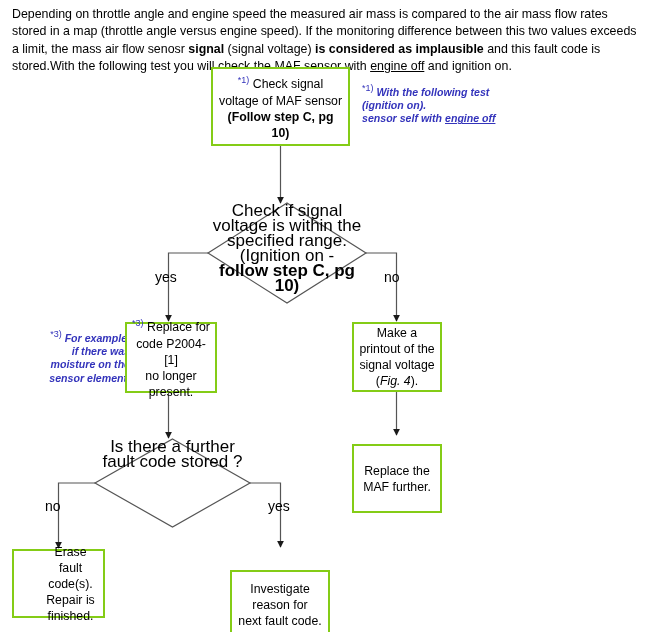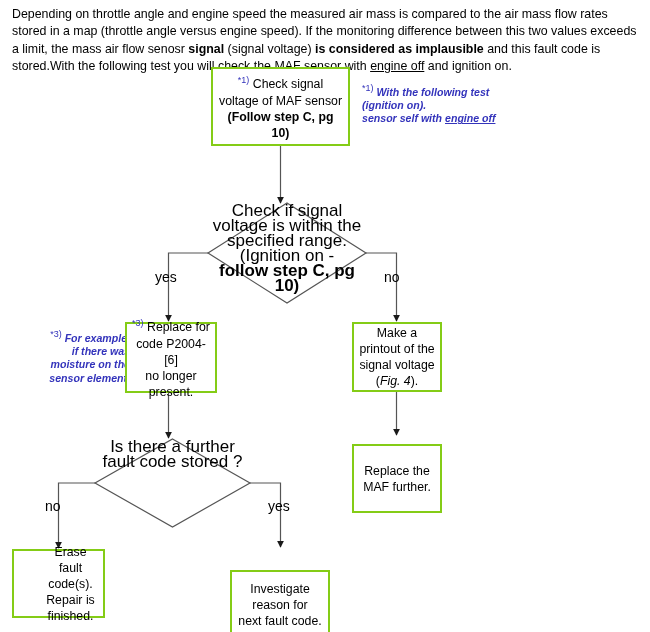--- a/index.html
+++ b/index.html
@@ -199,21 +199,21 @@
     <div>if there was</div>
     <div>moisture on the</div>
     <div>sensor element.</div>
   </div>
 
   <div class="node" style="left:125px; top:322px; width:92px; height:71px;">
     <div class="inner">
       <div>
         <span class="sup">*3)</span><span> Replace for</span>
       </div>
-      <div>code P2004-[6]</div>
+      <div>code P2004-[1]</div>
       <div>no longer</div>
       <div>present.</div>
     </div>
   </div>
 
   <div class="node" style="left:352px; top:322px; width:90px; height:70px;">
     <div class="inner">
       <div>Make a</div>
       <div>printout of the</div>
       <div>signal voltage</div>

